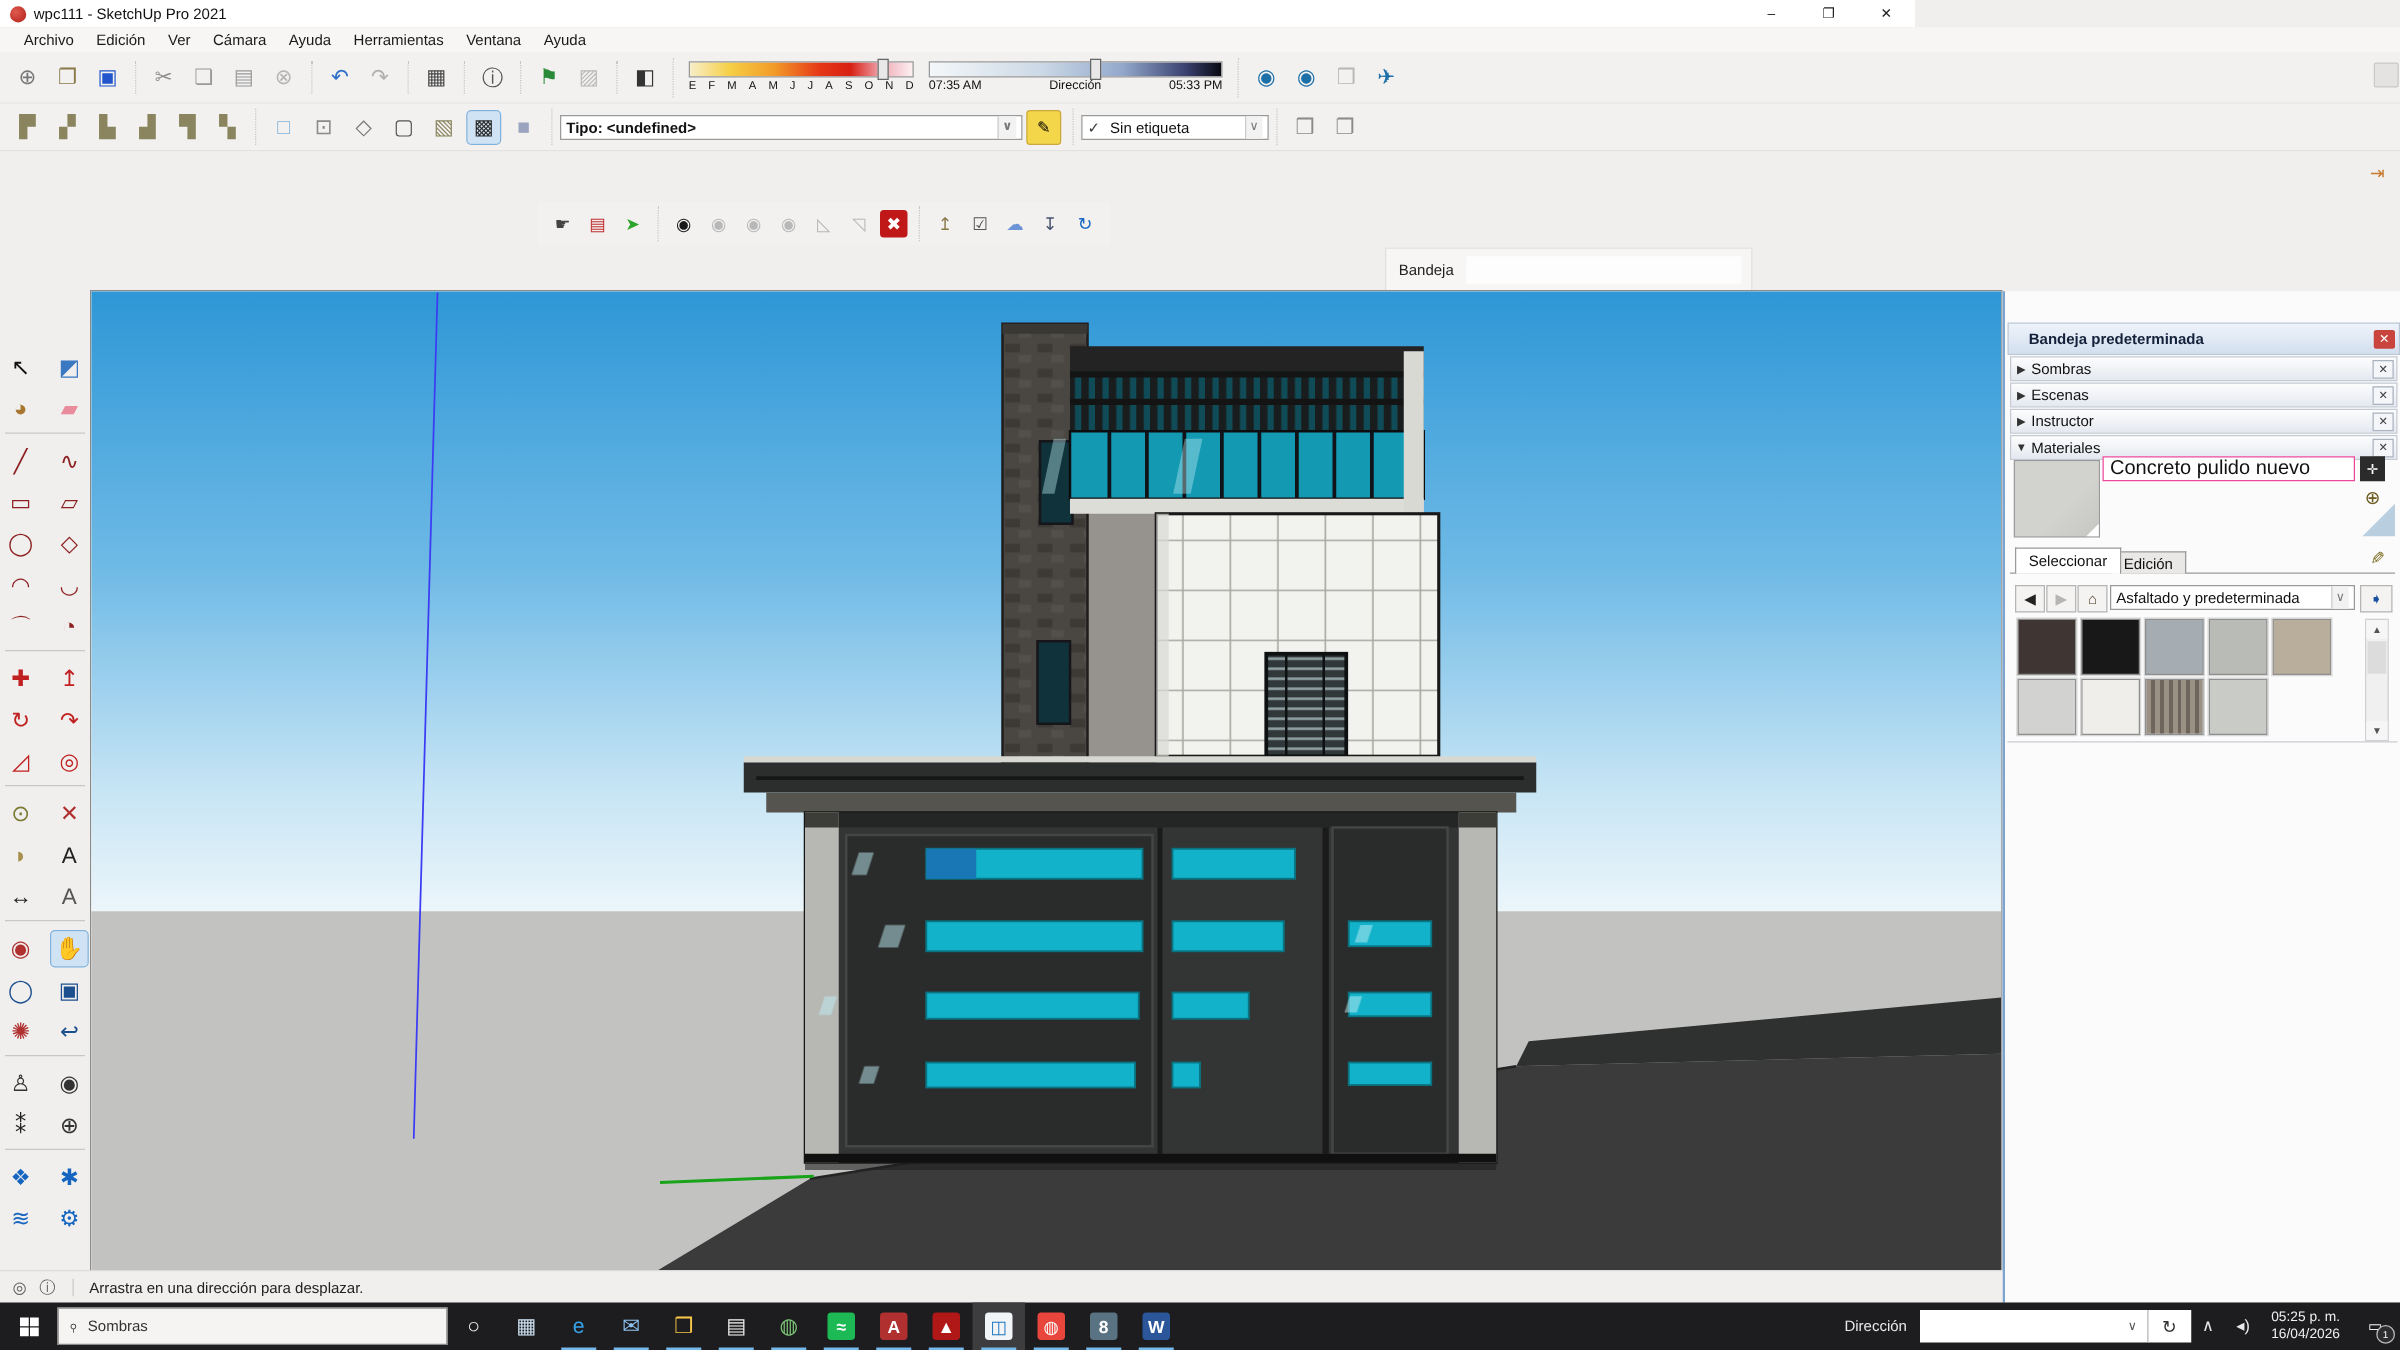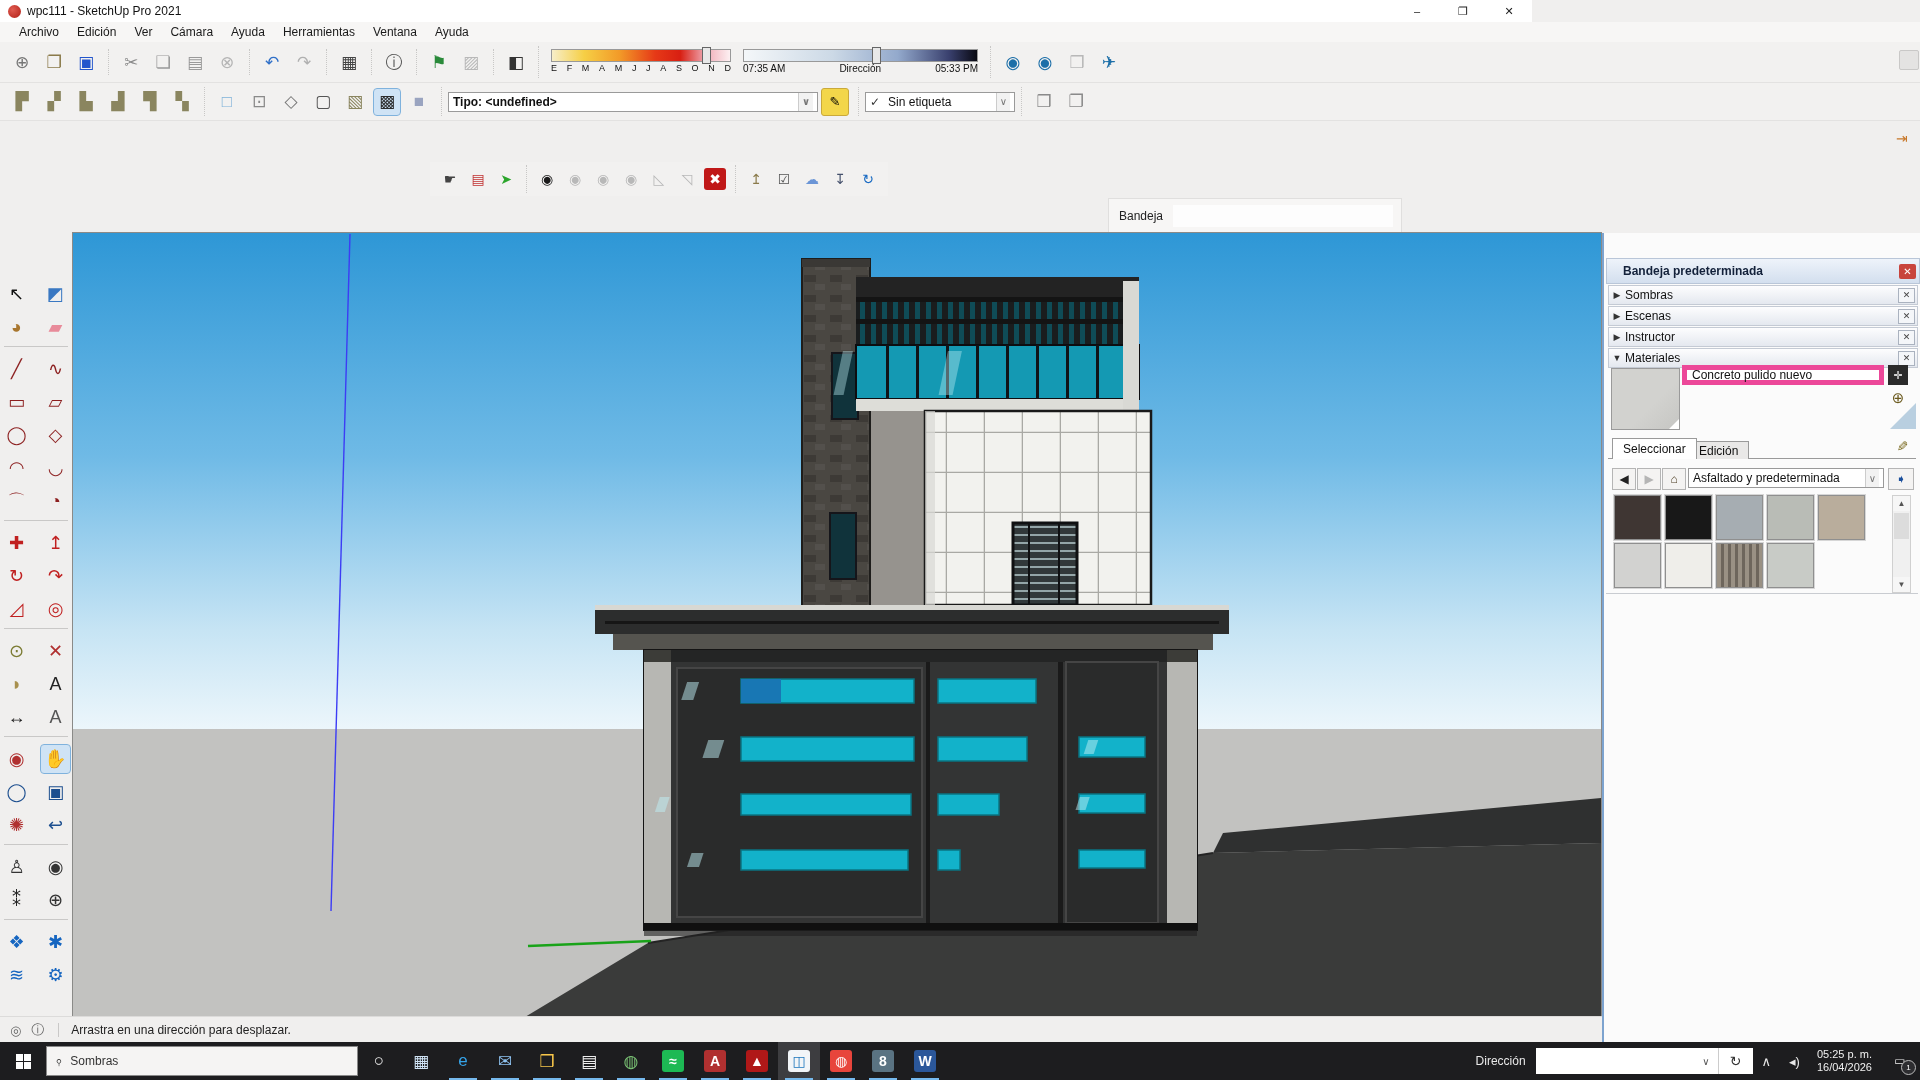--- a/index.html
+++ b/index.html
@@ -52,21 +52,21 @@
   
   #tray{position:absolute;left:1602px;top:233px;width:318px;height:809px;background:#fbfbfb;border-left:2px solid #7da3cf;box-sizing:border-box;}
   #tray-header{position:absolute;left:2px;top:25px;width:312px;height:24px;background:linear-gradient(#eef3fa,#d3dfee);display:flex;align-items:center;border:1px solid #b9c6d8;}
   #tray-header .t{font-weight:bold;color:#13213a;padding-left:16px;font-size:12px;}
   #tray-close{margin-left:auto;width:17px;height:15px;background:#c8443c;color:#fff;font-size:10px;display:flex;align-items:center;justify-content:center;margin-right:3px;border-radius:2px;}
   .sect{position:absolute;left:4px;width:308px;height:18px;background:linear-gradient(#fdfdfe,#e4e8ef);border:1px solid #c4cad4;display:flex;align-items:center;font-size:12px;color:#111;}
   .sect .ar{width:16px;text-align:center;font-size:9px;color:#333;}
   .sect .x{margin-left:auto;width:15px;height:13px;border:1px solid #aab2bf;background:#f4f6f9;color:#444;font-size:9px;display:flex;align-items:center;justify-content:center;margin-right:2px;}
   #mat-thumb{position:absolute;left:7px;top:135px;width:67px;height:60px;border:1px solid #9a9a9a;background:linear-gradient(135deg,#d2d2cf 60%,#c6c6c3);}
   #mat-thumb .fold{position:absolute;right:0;bottom:0;width:0;height:0;border-left:10px solid transparent;border-bottom:10px solid #fff;}
-  #mat-name{position:absolute;left:78px;top:132px;width:202px;height:20px;border:5px solid #ec4899;background:#fff;font-size:12px;color:#111;display:flex;align-items:center;padding-left:5px;box-sizing:border-box;}
+  #mat-name{position:absolute;left:78px;top:132px;width:202px;height:20px;border:1px solid #ec4899;background:#fff;font-size:16px;color:#111;display:flex;align-items:center;padding-left:5px;box-sizing:border-box;}
   .mat-btn{position:absolute;display:flex;align-items:center;justify-content:center;cursor:default;}
   #default-tri{position:absolute;left:286px;top:170px;width:0;height:0;border-left:26px solid transparent;border-bottom:26px solid #b9cfe0;}
   .tab{position:absolute;height:20px;display:flex;align-items:center;padding:0 10px;border:1px solid #9a9a9a;border-bottom:none;font-size:12px;color:#111;}
   #tab-sel{left:8px;top:205px;background:#fff;z-index:2;}
   #tab-ed{left:84px;top:208px;height:17px;background:#e9e8e7;z-index:1;}
   #tab-base{position:absolute;left:4px;top:225px;width:308px;height:1px;background:#9a9a9a;}
   .nav-btn{position:absolute;top:235px;width:22px;height:20px;border:1px solid #b5b5b5;background:#f4f3f2;display:flex;align-items:center;justify-content:center;font-size:12px;}
   #cat-dd{position:absolute;left:84px;top:235px;width:196px;}
   #details-btn{position:absolute;left:284px;top:235px;width:24px;height:20px;border:1px solid #b5b5b5;background:#f4f3f2;display:flex;align-items:center;justify-content:center;color:#1a4f9c;font-weight:bold;}
   #swatches{position:absolute;left:10px;top:262px;width:270px;}

